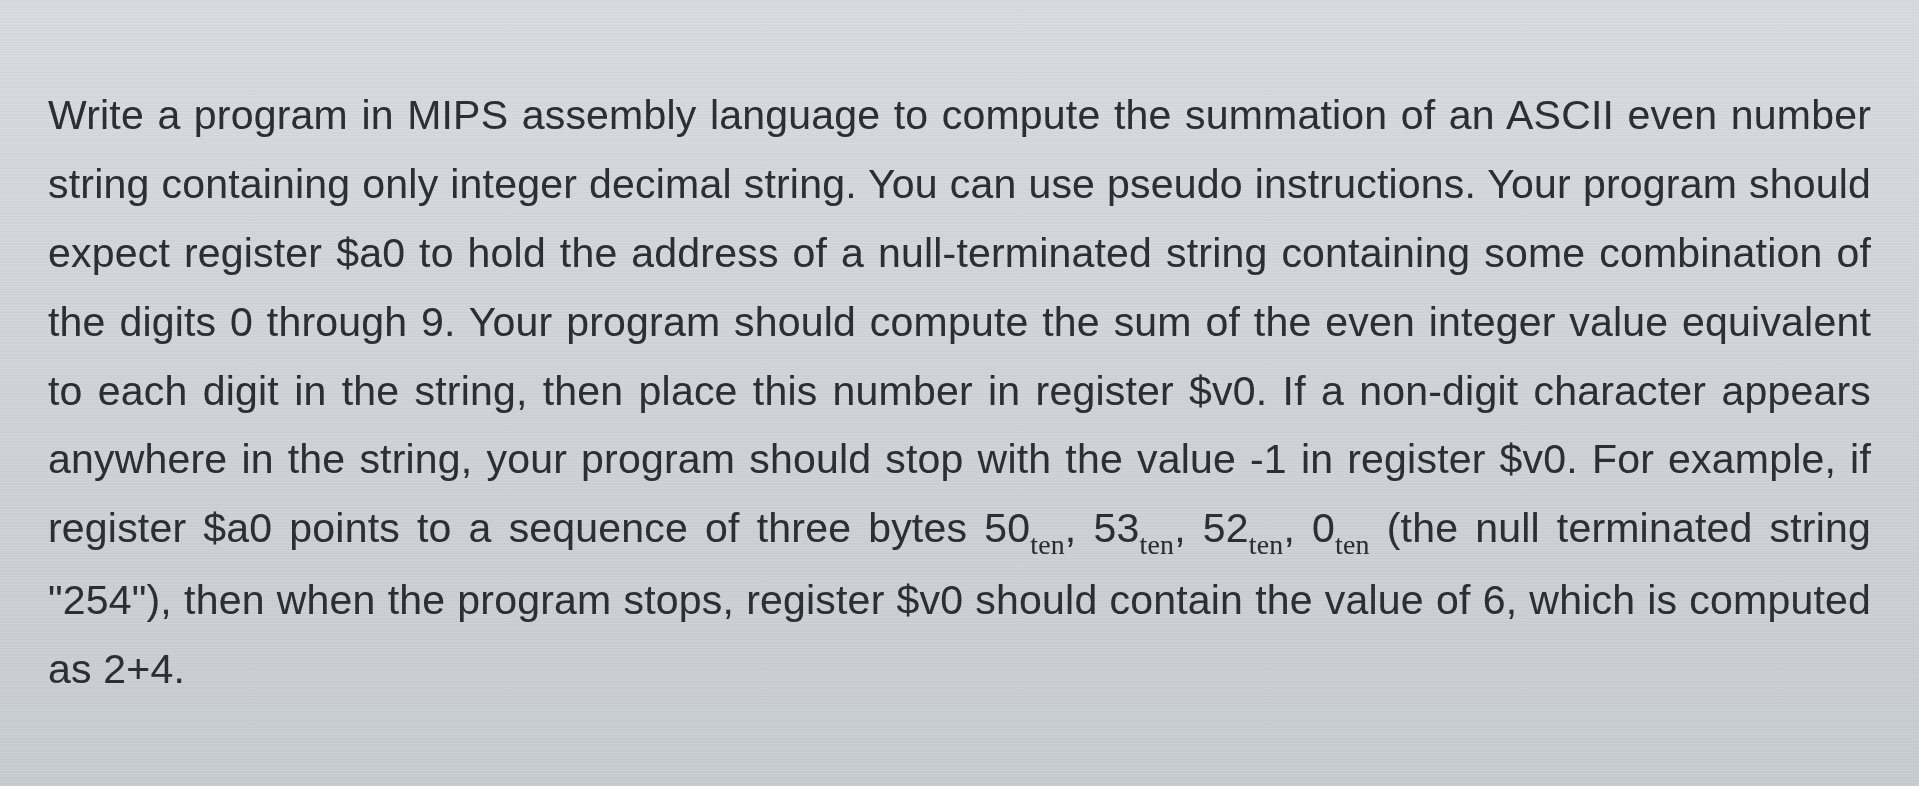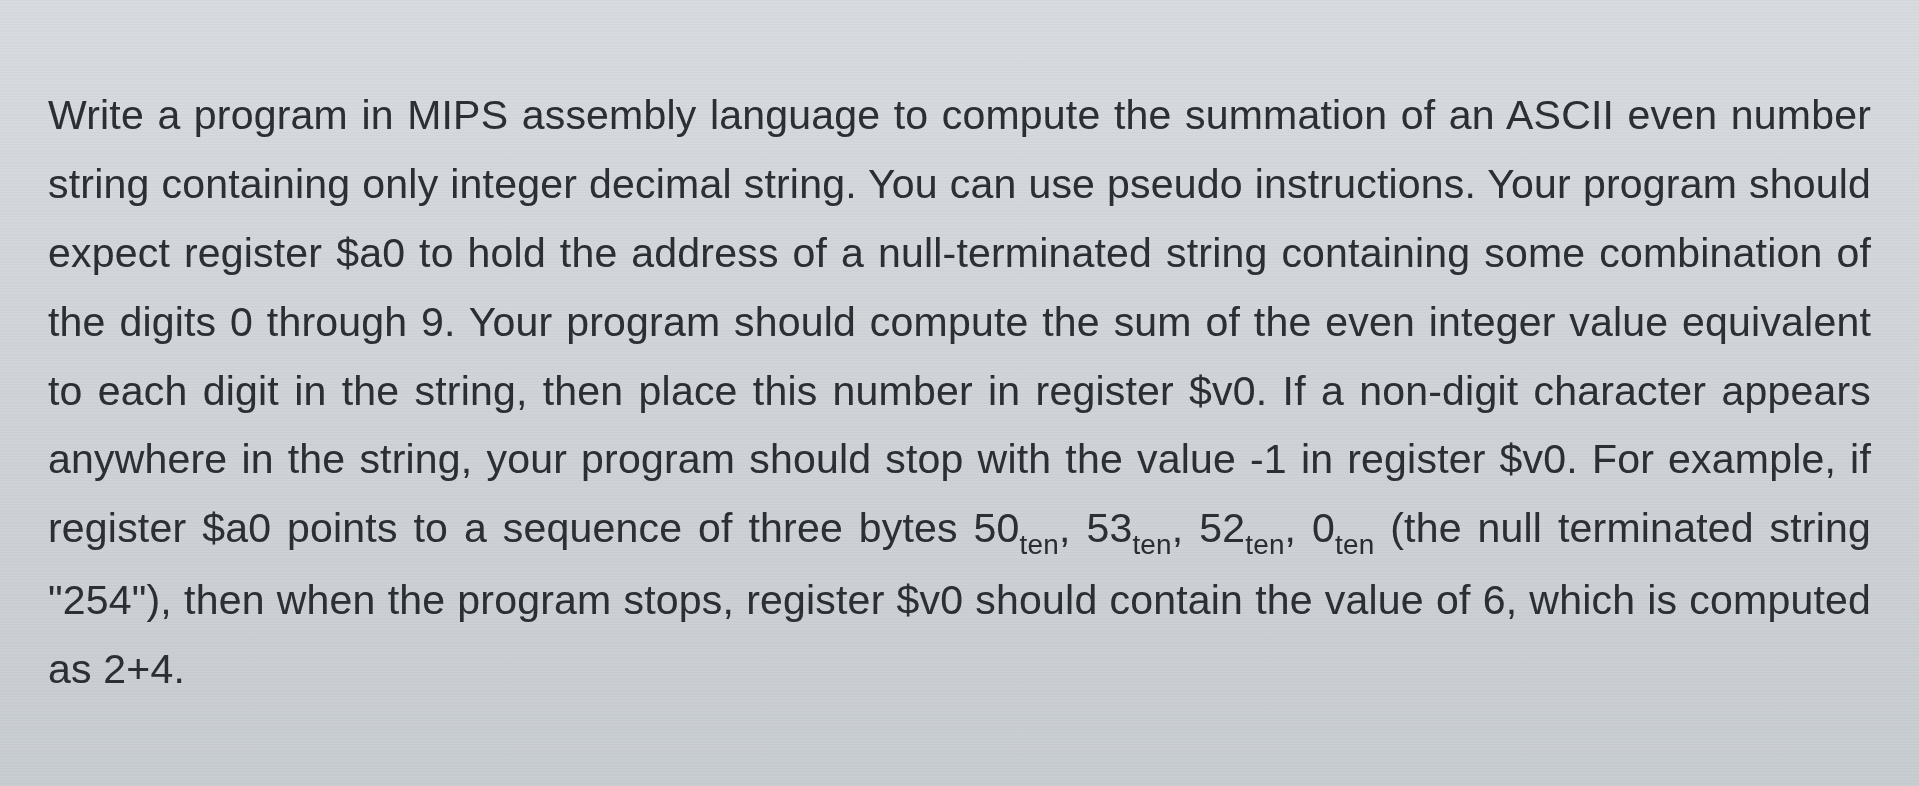--- a/index.html
+++ b/index.html
@@ -41,20 +41,21 @@
     text-align: justify;
     font-weight: 400;
     letter-spacing: 0.2px;
     text-shadow: 0 0 0.5px rgba(0,0,0,0.15);
   }
   .sub {
     font-size: 0.68em;
     vertical-align: sub;
     position: relative;
     top: 0.1em;
+    font-family: Liberation Serif, serif;
   }
 </style>
 </head>
 <body>
 
 <div class="page">
   <p class="text">
     <span>Write a program in MIPS assembly language to compute the summation of an ASCII even number string containing only integer decimal string. You can use pseudo instructions. Your program should expect register $a0 to hold the address of a null-terminated string containing some combination of the digits 0 through 9. Your program should compute the sum of the even integer value equivalent to each digit in the string, then place this number in register $v0. If a non-digit character appears anywhere in the string, your program should stop with the value -1 in register $v0. For example, if register $a0 points to a sequence of three bytes 50</span><span class="sub">ten</span><span>, 53</span><span class="sub">ten</span><span>, 52</span><span class="sub">ten</span><span>, 0</span><span class="sub">ten</span><span> (the null terminated string "254"), then when the program stops, register $v0 should contain the value of 6, which is computed as 2+4.</span>
   </p>
 </div>

